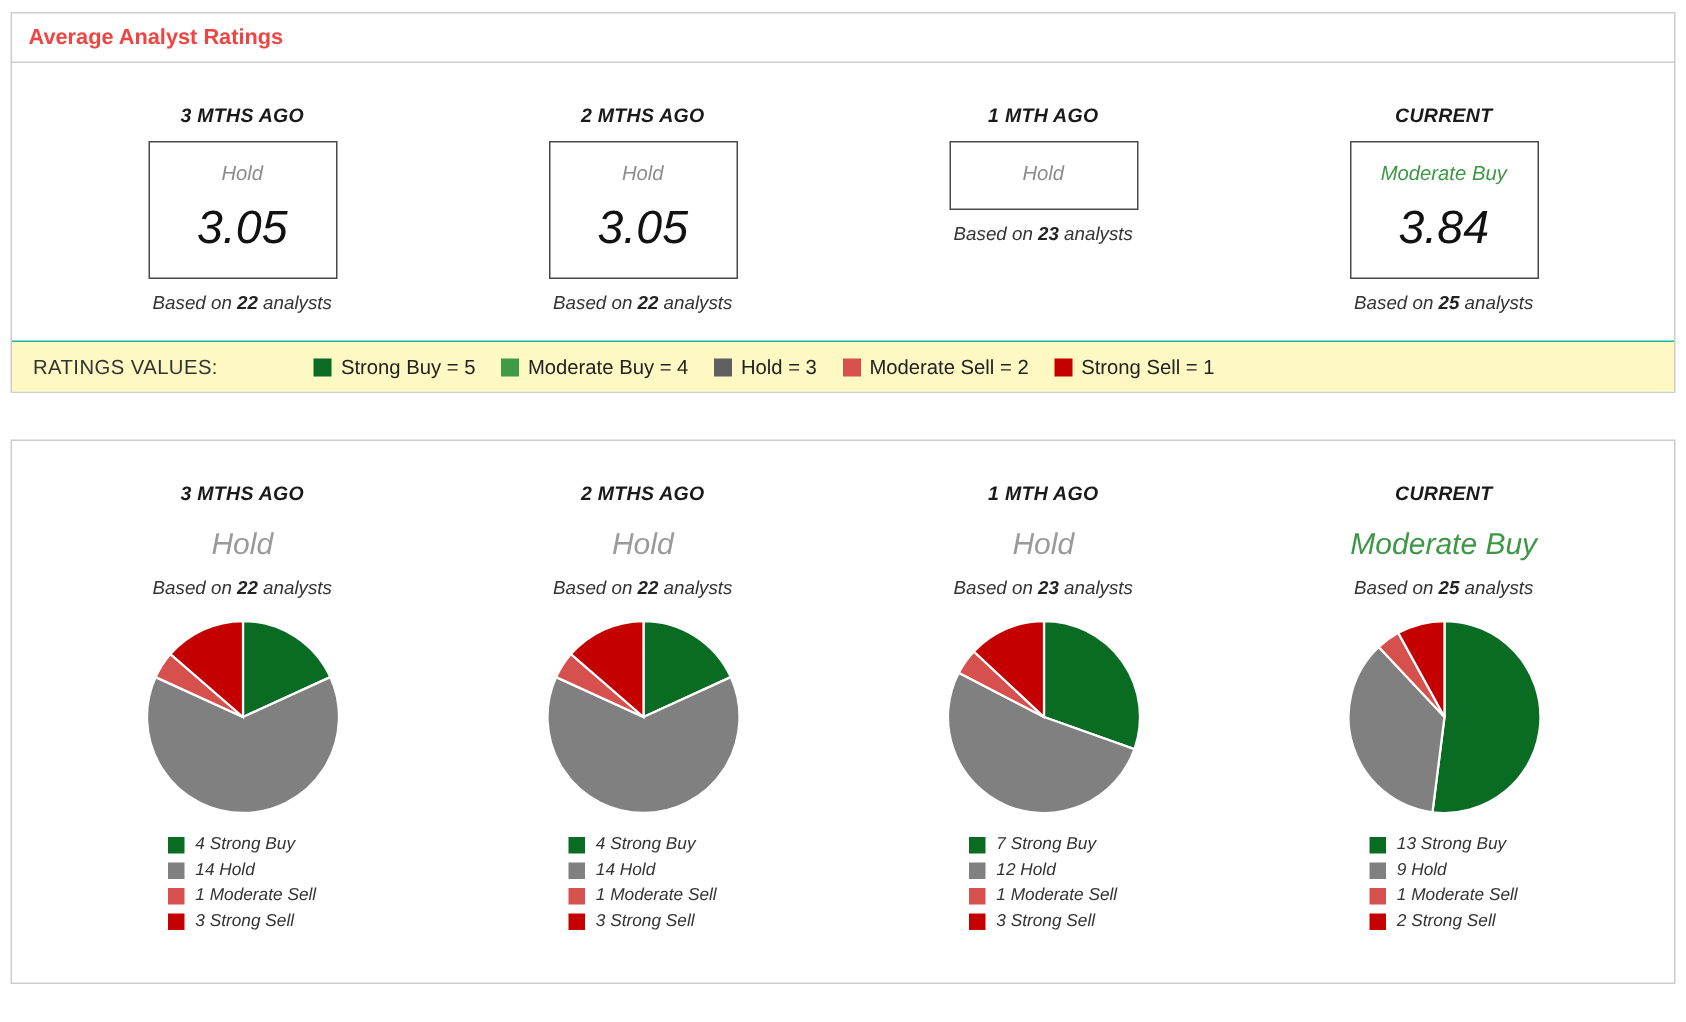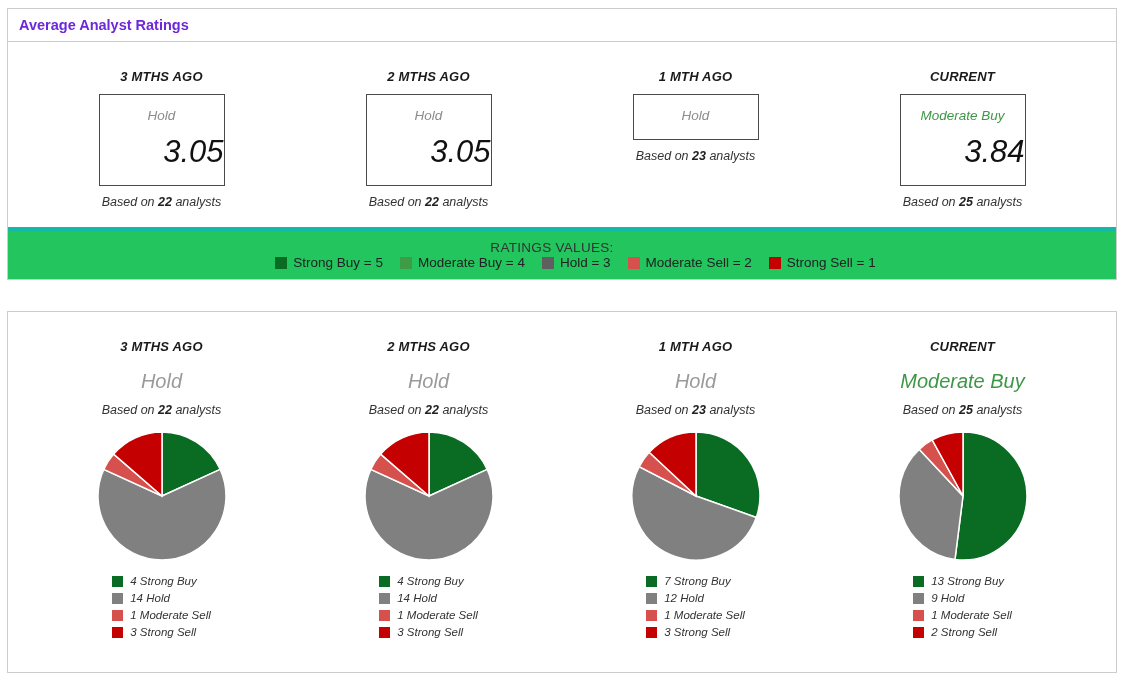--- a/index.html
+++ b/index.html
@@ -1,30 +1,30 @@
 <!DOCTYPE html>
 <html><head>
 <meta charset="utf-8">
 <style>
   html,body{margin:0;padding:0;background:#fff;}
   body{width:1124px;height:681px;font-family:"Liberation Sans",sans-serif;color:#222;position:relative;}
   .panel{border:1px solid #cccccc;background:#fff;margin:0 7px;}
   .panel-1{margin-top:8px;}
   .panel-2{margin-top:31px;}
-  .panel-title{font-size:14.5px;font-weight:bold;color:#6d28d9;padding:8px 11px 8px 11px;border-bottom:1px solid #cccccc;}
+  .panel-title{font-size:14.5px;font-weight:bold;color:#ef4444;padding:8px 11px 8px 11px;border-bottom:1px solid #cccccc;}
   .cols{display:flex;padding:27px 20px 0 20px;}
   .col{flex:1;text-align:center;font-style:italic;}
   .period{font-size:13px;font-weight:bold;color:#1a1a1a;letter-spacing:.2px;}
   .rating-box{width:124px;margin:10px auto 0 auto;border:1px solid #4a4a4a;padding:13px 0 16px 0;background:#fff;}
   .rating-consensus{font-size:13.5px;color:#8c8c8c;}
   .rating-consensus.green{color:#3e9746;}
-  .rating-value{font-size:31px;color:#111;margin-top:12px;line-height:1.1;text-align:right;}
+  .rating-value{font-size:31px;color:#111;margin-top:12px;line-height:1.1;}
   .based{font-size:12.5px;color:#333;margin-top:9px;}
   .based b{font-weight:bold;color:#222;}
-  .values-strip{margin-top:18px;background:#22c55e;border-top:4px solid #14b8a6;padding:9px 14px;display:flex;align-items:center;font-size:13.5px;color:#222;flex-direction:column;}
+  .values-strip{margin-top:18px;background:#fef9c3;border-top:1px solid #14b8a6;padding:9px 14px;display:flex;align-items:center;font-size:13.5px;color:#222;}
   .values-label{color:#333;margin-right:20px;letter-spacing:.3px;}
   .vl-item{display:flex;align-items:center;margin-right:17px;white-space:nowrap;}
   .sq{width:12px;height:12px;display:inline-block;margin-right:6px;flex:0 0 auto;}
   .bd-cols{display:flex;padding:27px 20px 30px 20px;}
   .bd-consensus{font-size:20px;margin-top:16px;color:#9a9a9a;}
   .bd-consensus.green{color:#3e9746;}
   .bd-based{font-size:12.5px;color:#333;margin-top:10px;}
   .bd-based b{font-weight:bold;color:#222;}
   .pie{width:132px;height:132px;display:block;margin:13px auto 0 auto;}
   .pie-legend{display:inline-block;text-align:left;margin-top:8px;}

